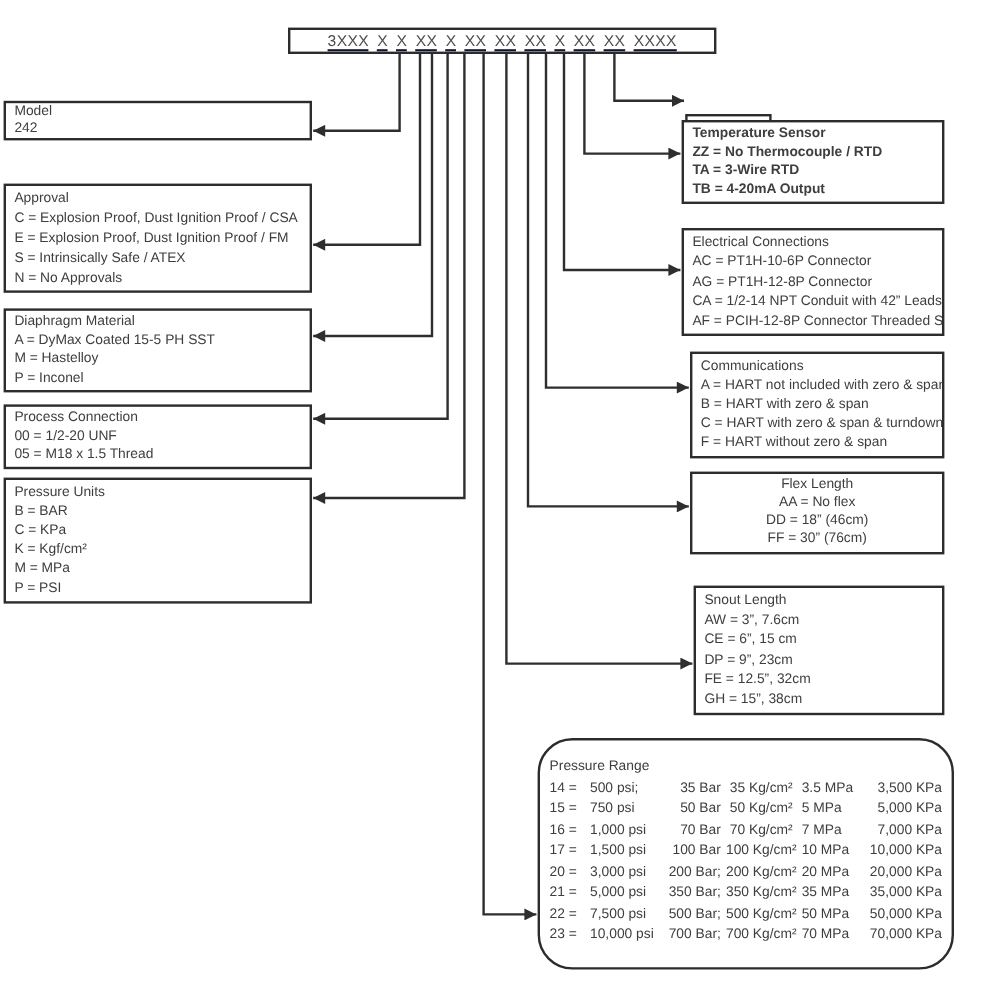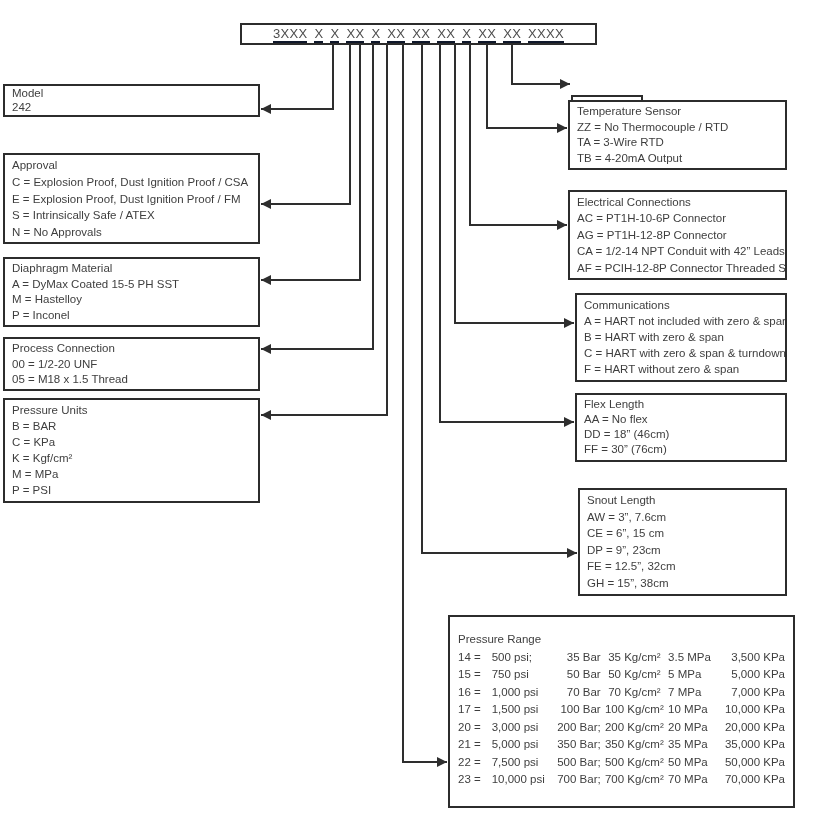--- a/index.html
+++ b/index.html
@@ -14,27 +14,27 @@
           font-size:13px;line-height:17px;letter-spacing:.3px;color:#4d4d4d;padding:0;}
   .seg{display:inline-block;border-bottom:2px solid #0f172a;margin:0 3.5px;line-height:15px;}
   
   #b-model    {left:3px;top:84px;width:257px;height:33px;line-height:13.5px;padding:1px 7px;}
   #b-approval {left:3px;top:153px;width:257px;height:91px;line-height:16.8px;}
   #b-diaphragm{left:3px;top:257px;width:257px;height:70px;line-height:15.5px;}
   #b-process  {left:3px;top:337px;width:257px;height:54px;line-height:15.5px;}
   #b-punits   {left:3px;top:398px;width:257px;height:105px;line-height:16px;}
   
   #b-option    {left:571px;top:74px;width:72px;height:22px;line-height:16px;padding:1px 6px;margin-top:21px;}
-  #b-temp      {left:568px;top:100px;width:219px;height:70px;line-height:15.5px;}
+  #b-temp      {left:568px;top:100px;width:219px;height:70px;line-height:15.5px;font-weight:bold;}
   #b-electrical{left:568px;top:190px;width:219px;height:90px;line-height:16.4px;}
   #b-comms     {left:575px;top:293px;width:212px;height:89px;line-height:16px;}
-  #b-flex      {left:575px;top:393px;width:212px;height:69px;line-height:15px;}
+  #b-flex      {left:575px;top:393px;width:212px;height:69px;line-height:15px;text-align:center;}
   #b-snout     {left:578px;top:488px;width:209px;height:108px;line-height:16.5px;}
   
-  #b-prange{left:448px;top:615px;width:347px;height:193px;line-height:17.5px;padding:14px 8px 2px 8px;}
+  #b-prange{left:448px;top:615px;width:347px;height:193px;line-height:17.5px;padding:14px 8px 2px 8px;border-radius:29px;}
   .pr-row{display:flex;}
   .pr-row .c0{width:34px;text-align:left;}
   .pr-row .c1{width:58px;}
   .pr-row .c2{width:52px;text-align:right;}
   .pr-row .c3{width:68px;text-align:center;}
   .pr-row .c4{width:52px;}
   .pr-row .c5{width:66px;text-align:right;}
 </style>
 </head>
 <body>

